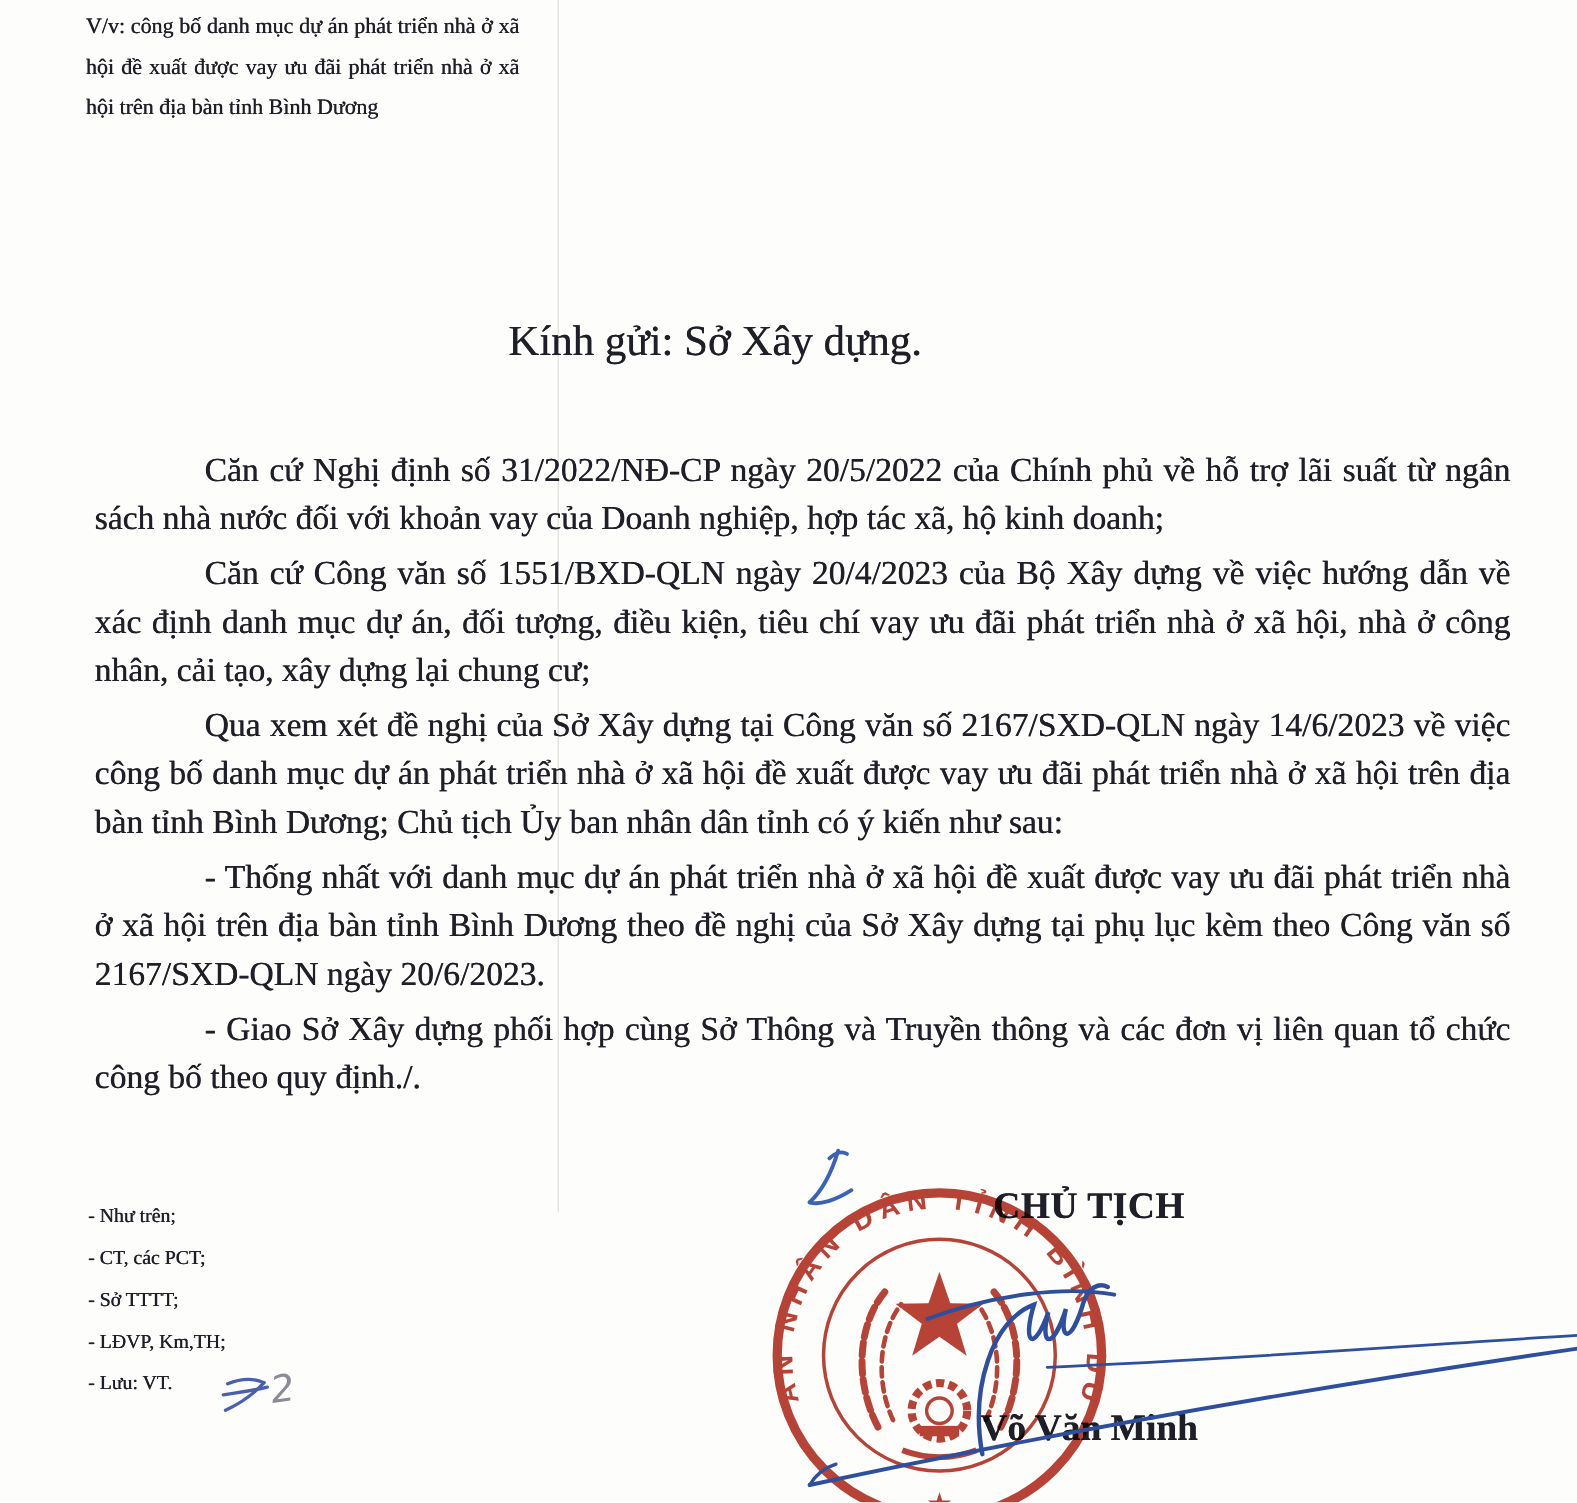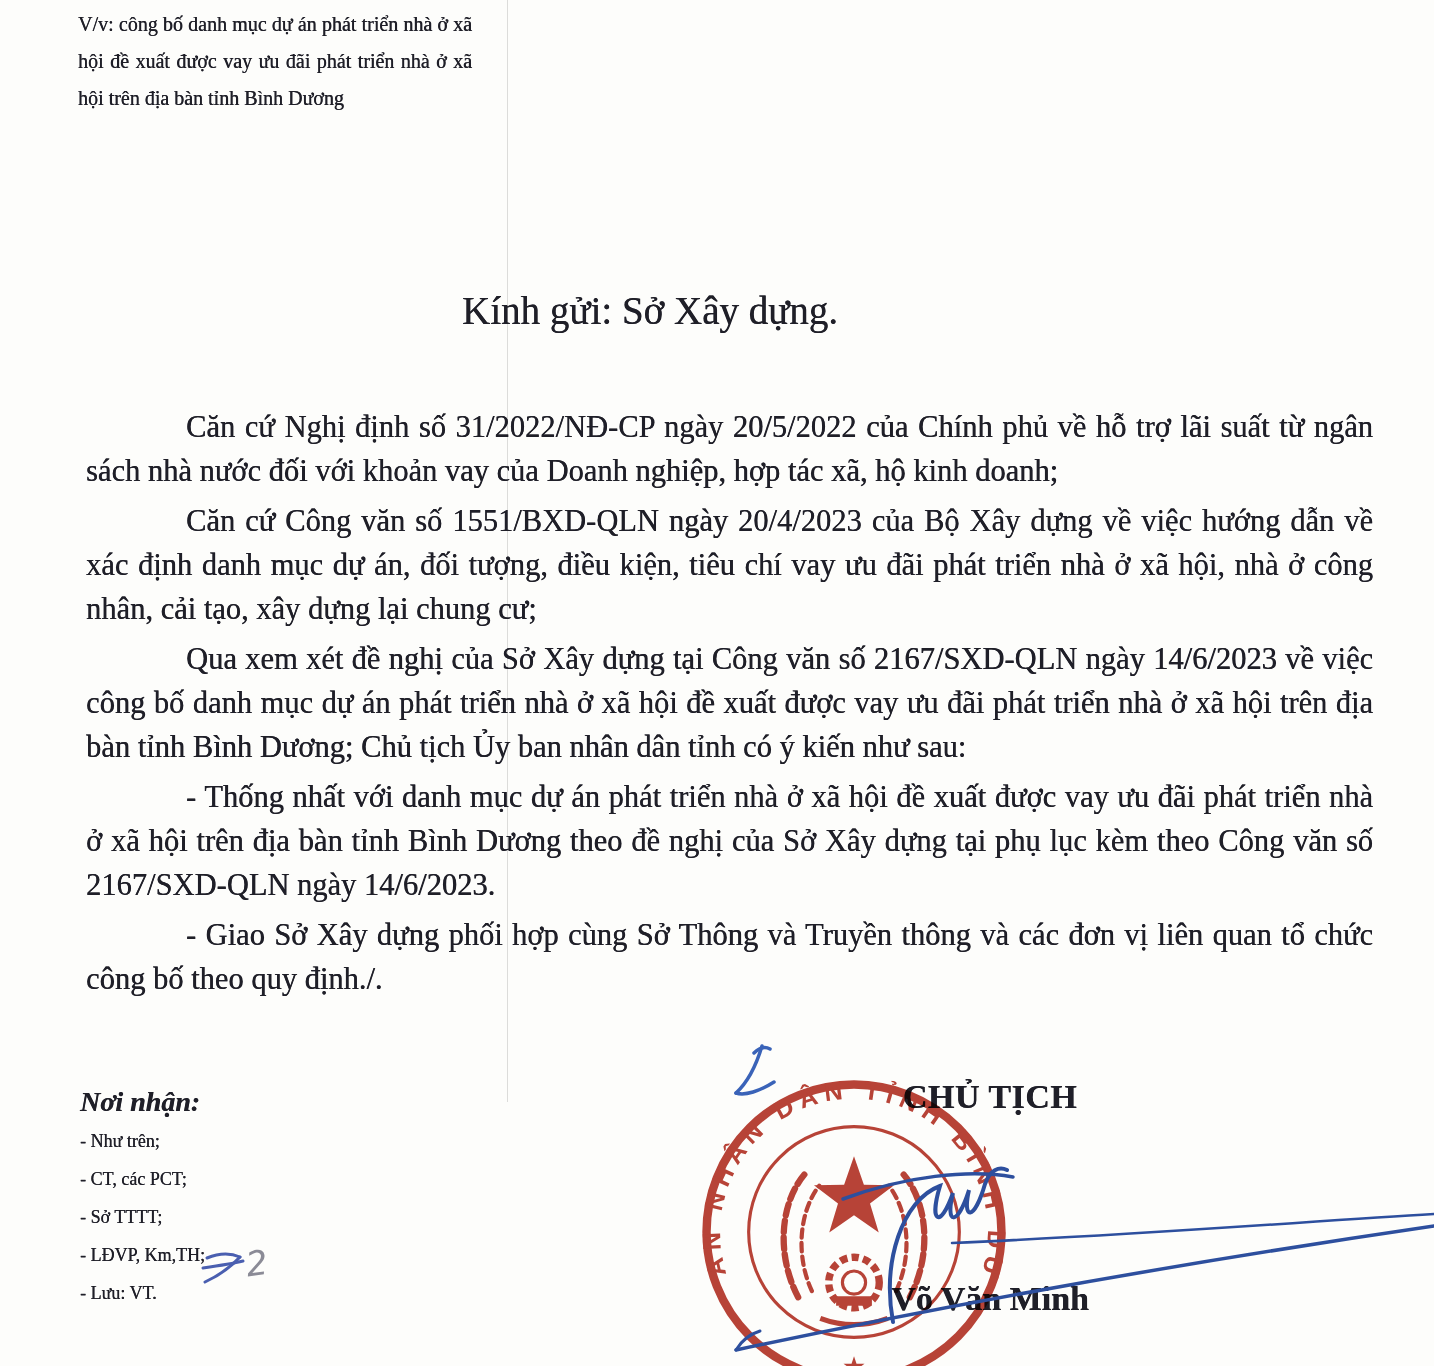--- a/index.html
+++ b/index.html
@@ -78,26 +78,25 @@
   <div class="fold-line"></div>
 
   <div class="subject-block ink">V/v: công bố danh mục dự án phát triển nhà ở xã hội đề xuất được vay ưu đãi phát triển nhà ở xã hội trên địa bàn tỉnh Bình Dương</div>
 
   <div class="salutation ink">Kính gửi: Sở Xây dựng.</div>
 
   <div class="body-text">
     <p class="ink">Căn cứ Nghị định số 31/2022/NĐ-CP ngày 20/5/2022 của Chính phủ về hỗ trợ lãi suất từ ngân sách nhà nước đối với khoản vay của Doanh nghiệp, hợp tác xã, hộ kinh doanh;</p>
     <p class="ink">Căn cứ Công văn số 1551/BXD-QLN ngày 20/4/2023 của Bộ Xây dựng về việc hướng dẫn về xác định danh mục dự án, đối tượng, điều kiện, tiêu chí vay ưu đãi phát triển nhà ở xã hội, nhà ở công nhân, cải tạo, xây dựng lại chung cư;</p>
     <p class="ink">Qua xem xét đề nghị của Sở Xây dựng tại Công văn số 2167/SXD-QLN ngày 14/6/2023 về việc công bố danh mục dự án phát triển nhà ở xã hội đề xuất được vay ưu đãi phát triển nhà ở xã hội trên địa bàn tỉnh Bình Dương; Chủ tịch Ủy ban nhân dân tỉnh có ý kiến như sau:</p>
-    <p class="ink">- Thống nhất với danh mục dự án phát triển nhà ở xã hội đề xuất được vay ưu đãi phát triển nhà ở xã hội trên địa bàn tỉnh Bình Dương theo đề nghị của Sở Xây dựng tại phụ lục kèm theo Công văn số 2167/SXD-QLN ngày 14/6/2023.</p>
+    <p class="ink">- Thống nhất với danh mục dự án phát triển nhà ở xã hội đề xuất được vay ưu đãi phát triển nhà ở xã hội trên địa bàn tỉnh Bình Dương theo đề nghị của Sở Xây dựng tại phụ lục kèm theo Công văn số 2167/SXD-QLN ngày 20/6/2023.</p>
     <p class="ink">- Giao Sở Xây dựng phối hợp cùng Sở Thông và Truyền thông và các đơn vị liên quan tổ chức công bố theo quy định./.</p>
   </div>
 
   <div class="recipients">
-    <p class="label ink">Nơi nhận:</p>
     <ul>
       <li class="ink">- Như trên;</li>
       <li class="ink">- CT, các PCT;</li>
       <li class="ink">- Sở TTTT;</li>
       <li class="ink">- LĐVP, Km,TH;</li>
       <li class="ink">- Lưu: VT.</li>
     </ul>
   </div>
 
   <div class="chairman-title ink">CHỦ TỊCH</div>

